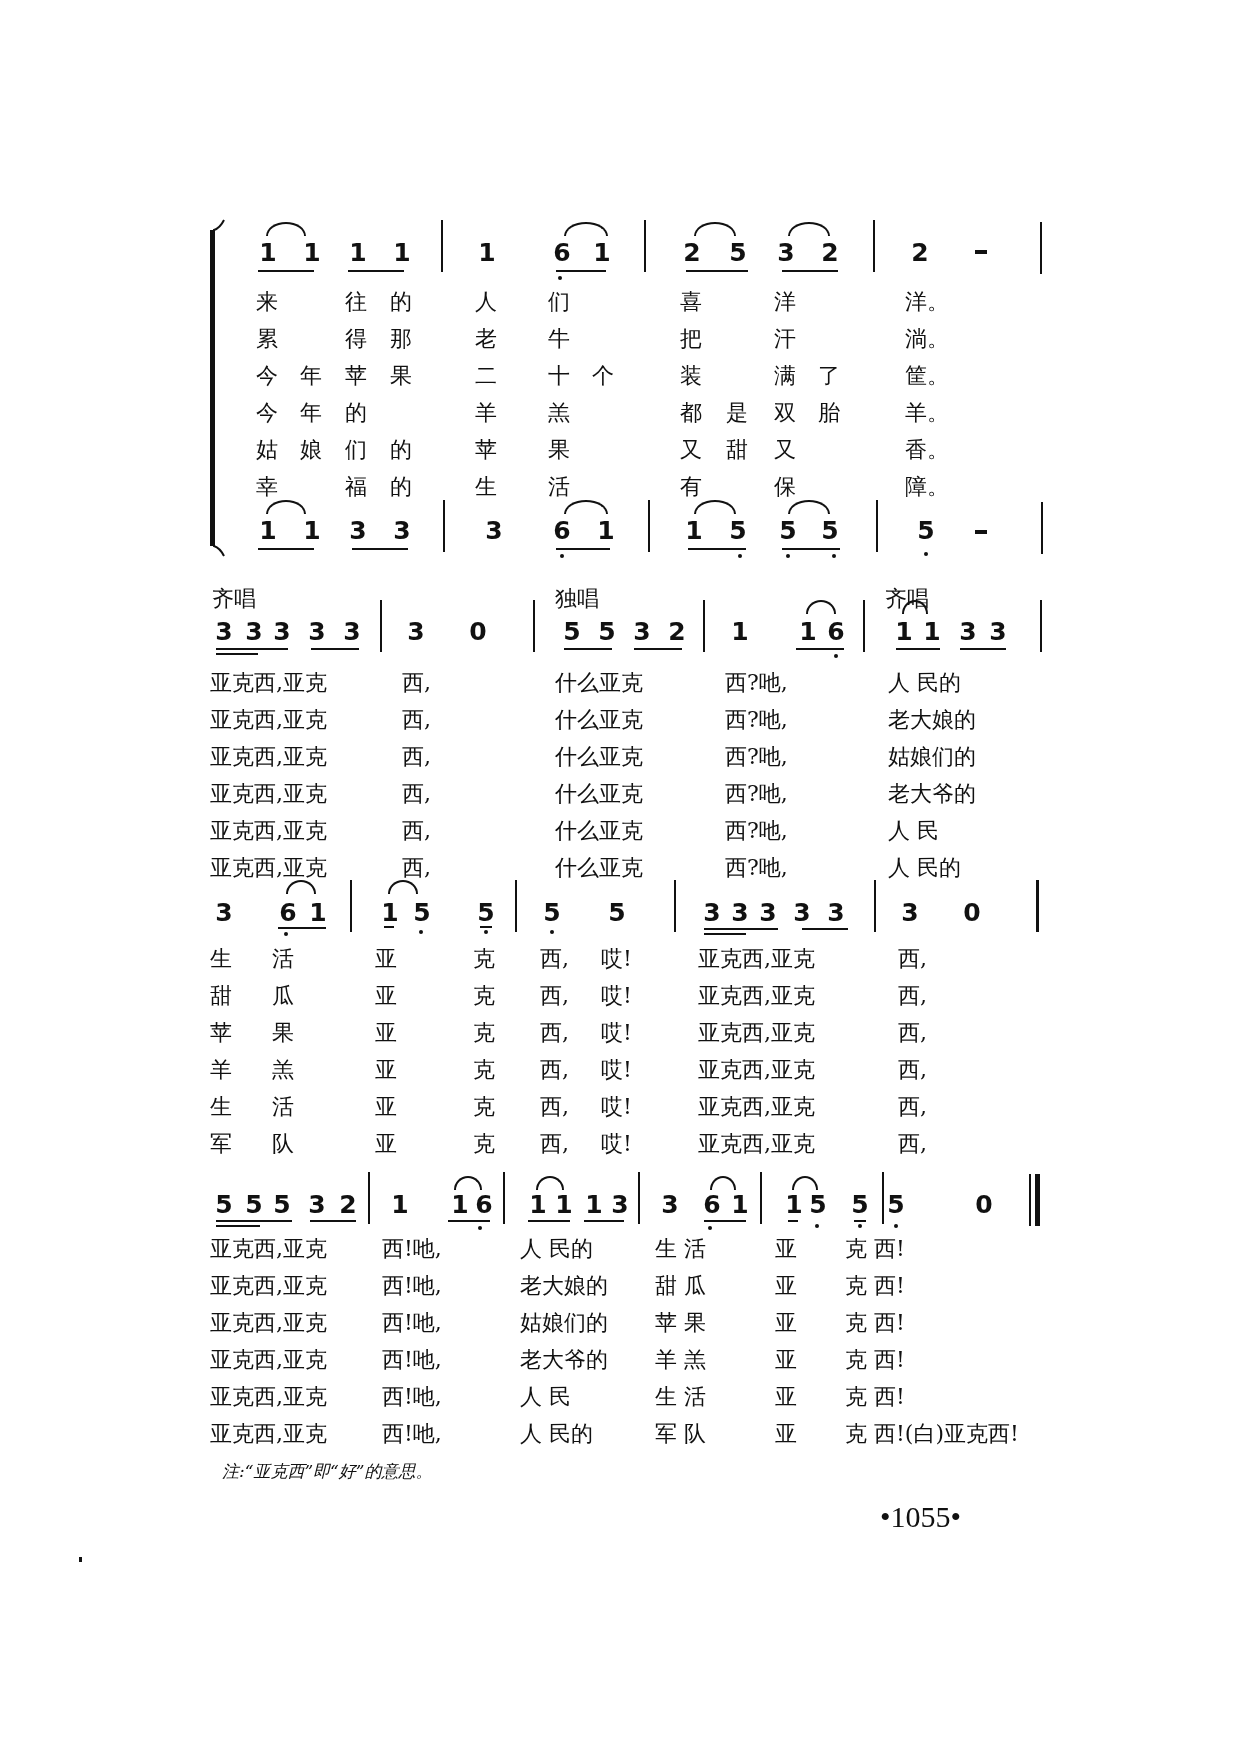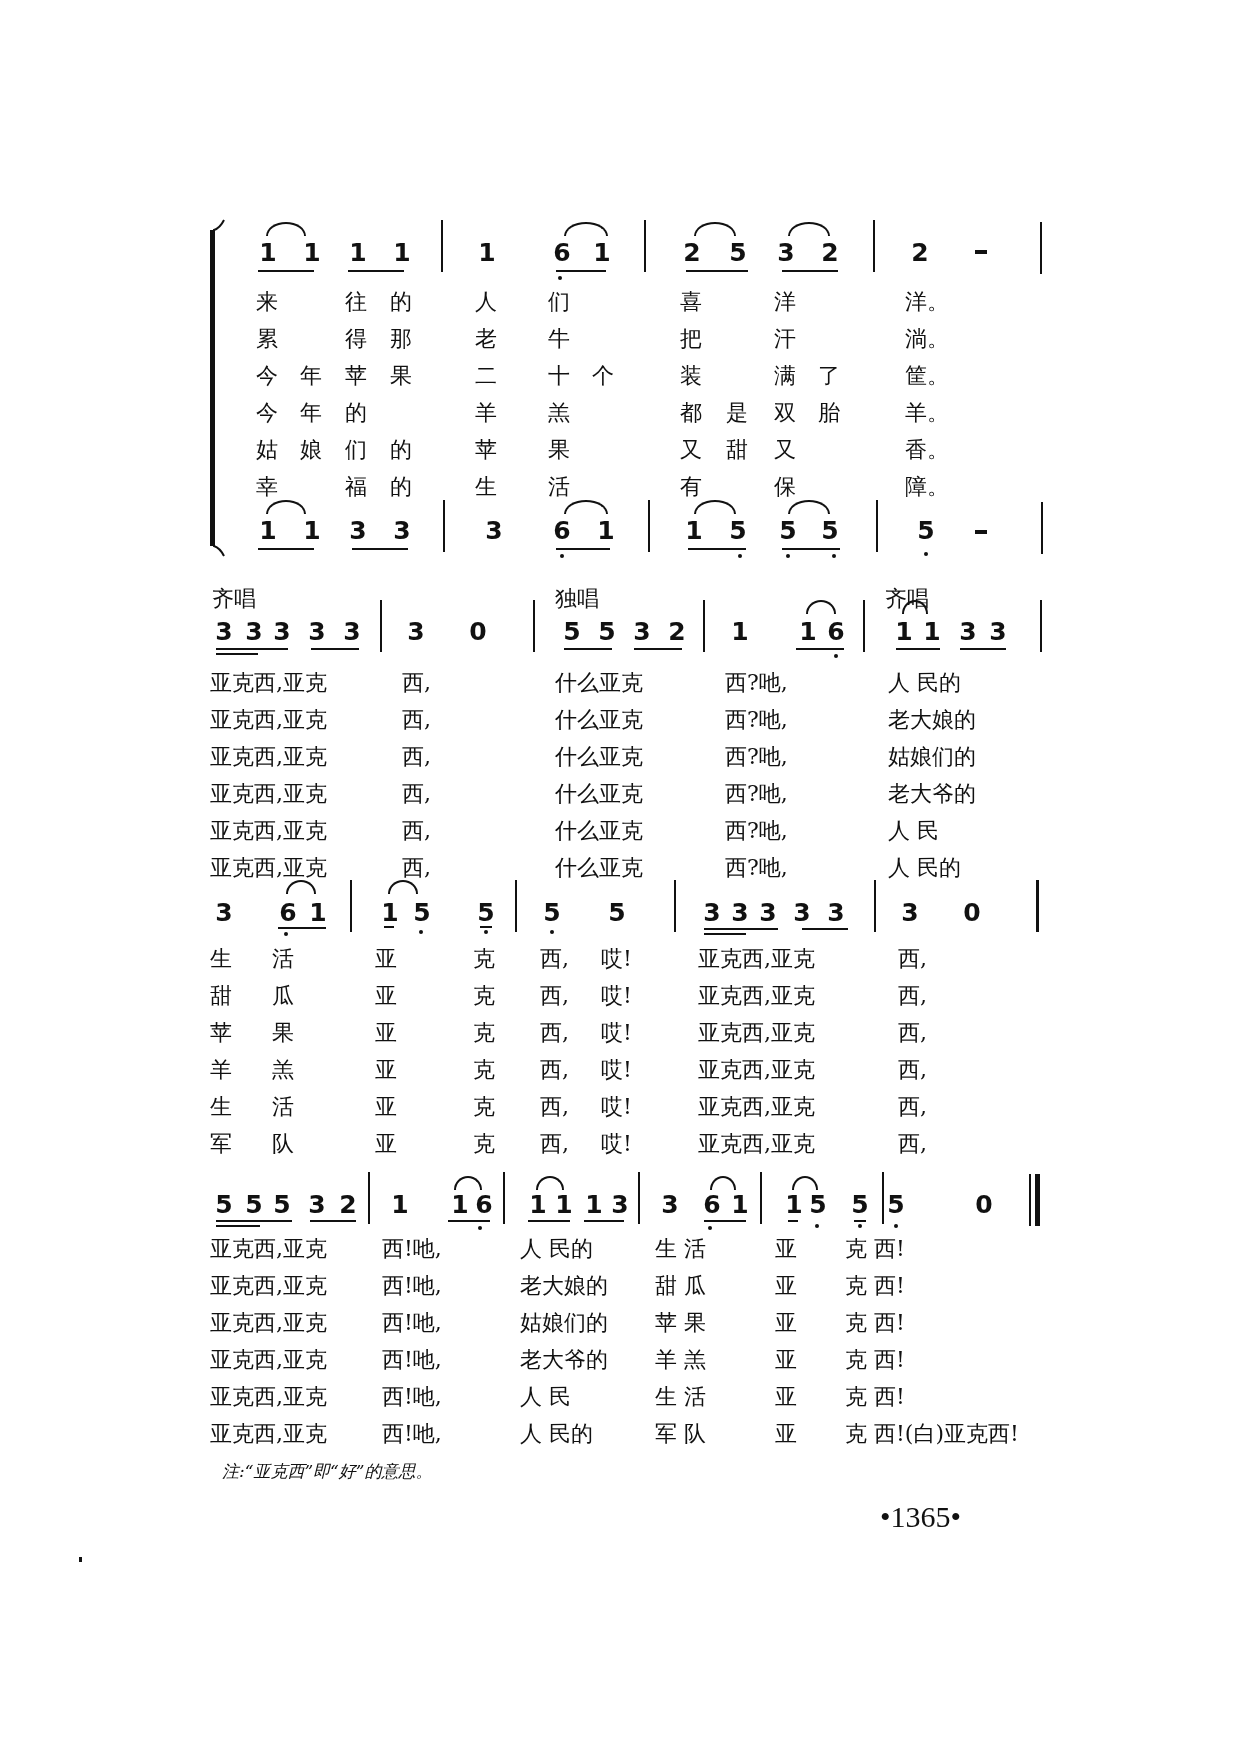--- a/index.html
+++ b/index.html
@@ -454,14 +454,14 @@
       <span class="ly" style="left:382px;top:1421px;">西!吔,</span>
       <span class="ly" style="left:520px;top:1421px;">人 民的</span>
       <span class="ly" style="left:655px;top:1421px;">军 队</span>
       <span class="ly" style="left:775px;top:1421px;">亚</span>
       <span class="ly" style="left:845px;top:1421px;">克 西!(白)亚克西!</span>
     </div>
   </div>
 </div>
 
 <span class="footnote" style="left:222px;top:1460px;">注:“亚克西”即“好”的意思。</span>
-<span class="pagenum" style="left:880px;top:1500px;">•1365•</span>
+<span class="pagenum" style="left:880px;top:1500px;">•1055•</span>
 <div class="dot" style="left:79px;top:1557px;width:3px;height:5px;border-radius:0;"></div>
 
 </body></html>

